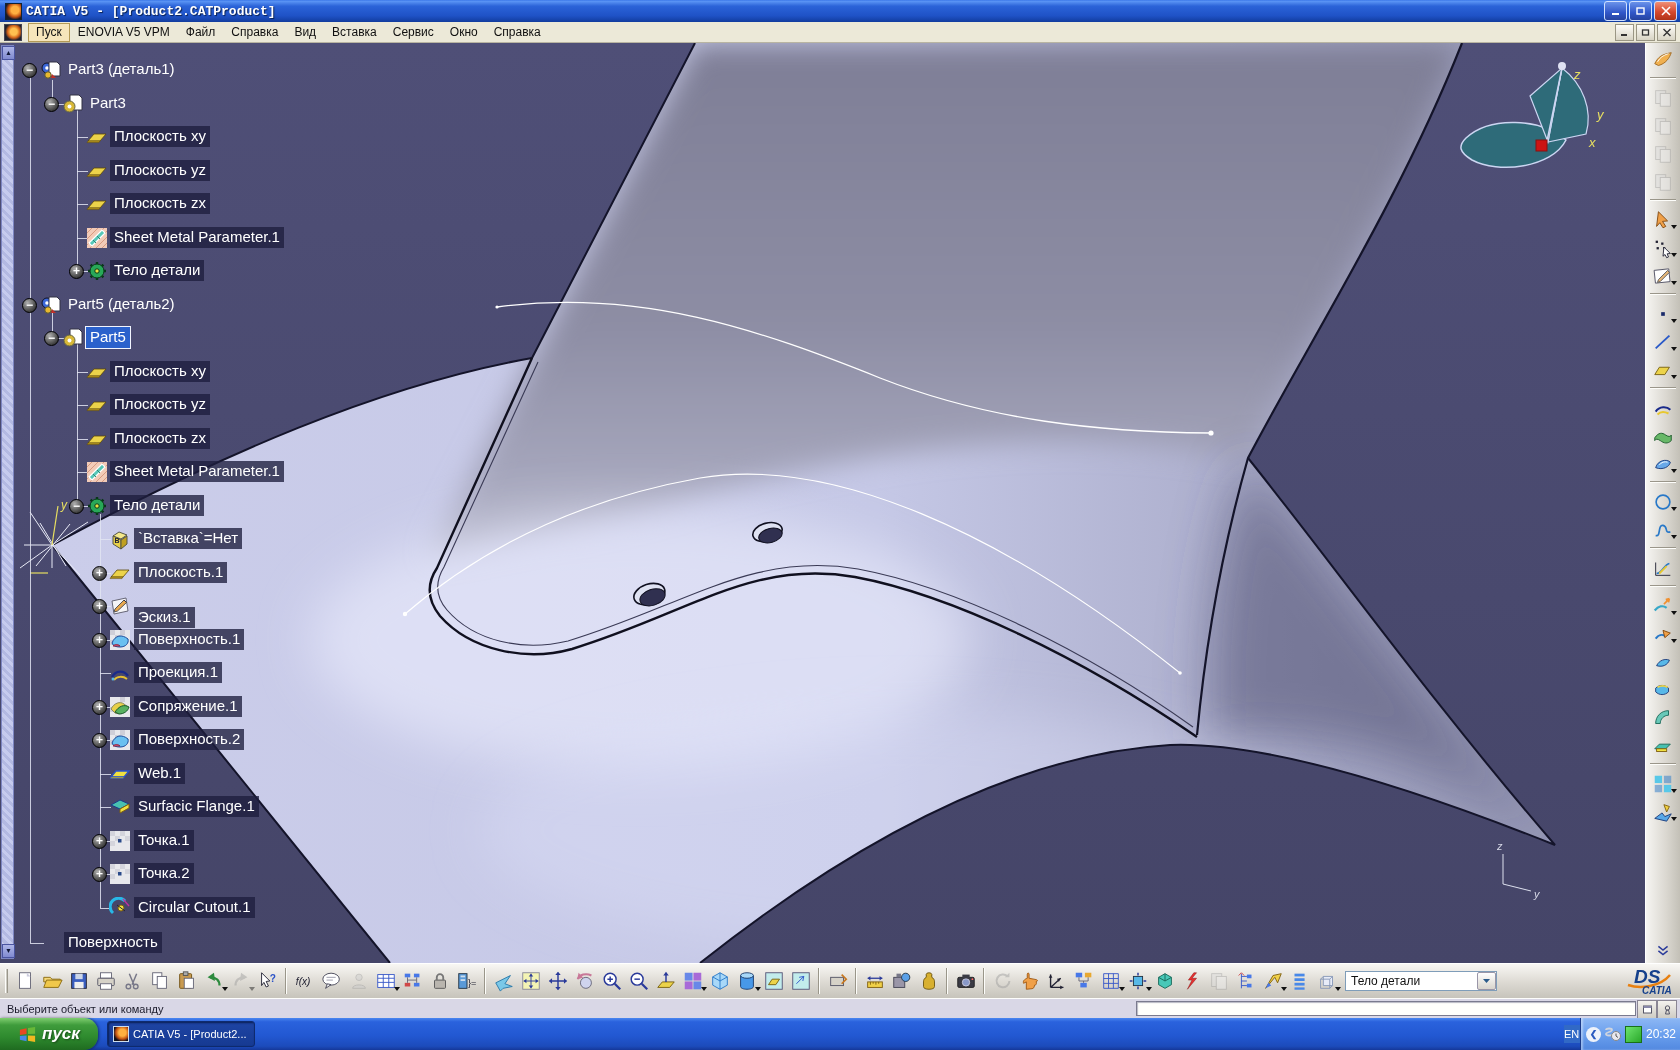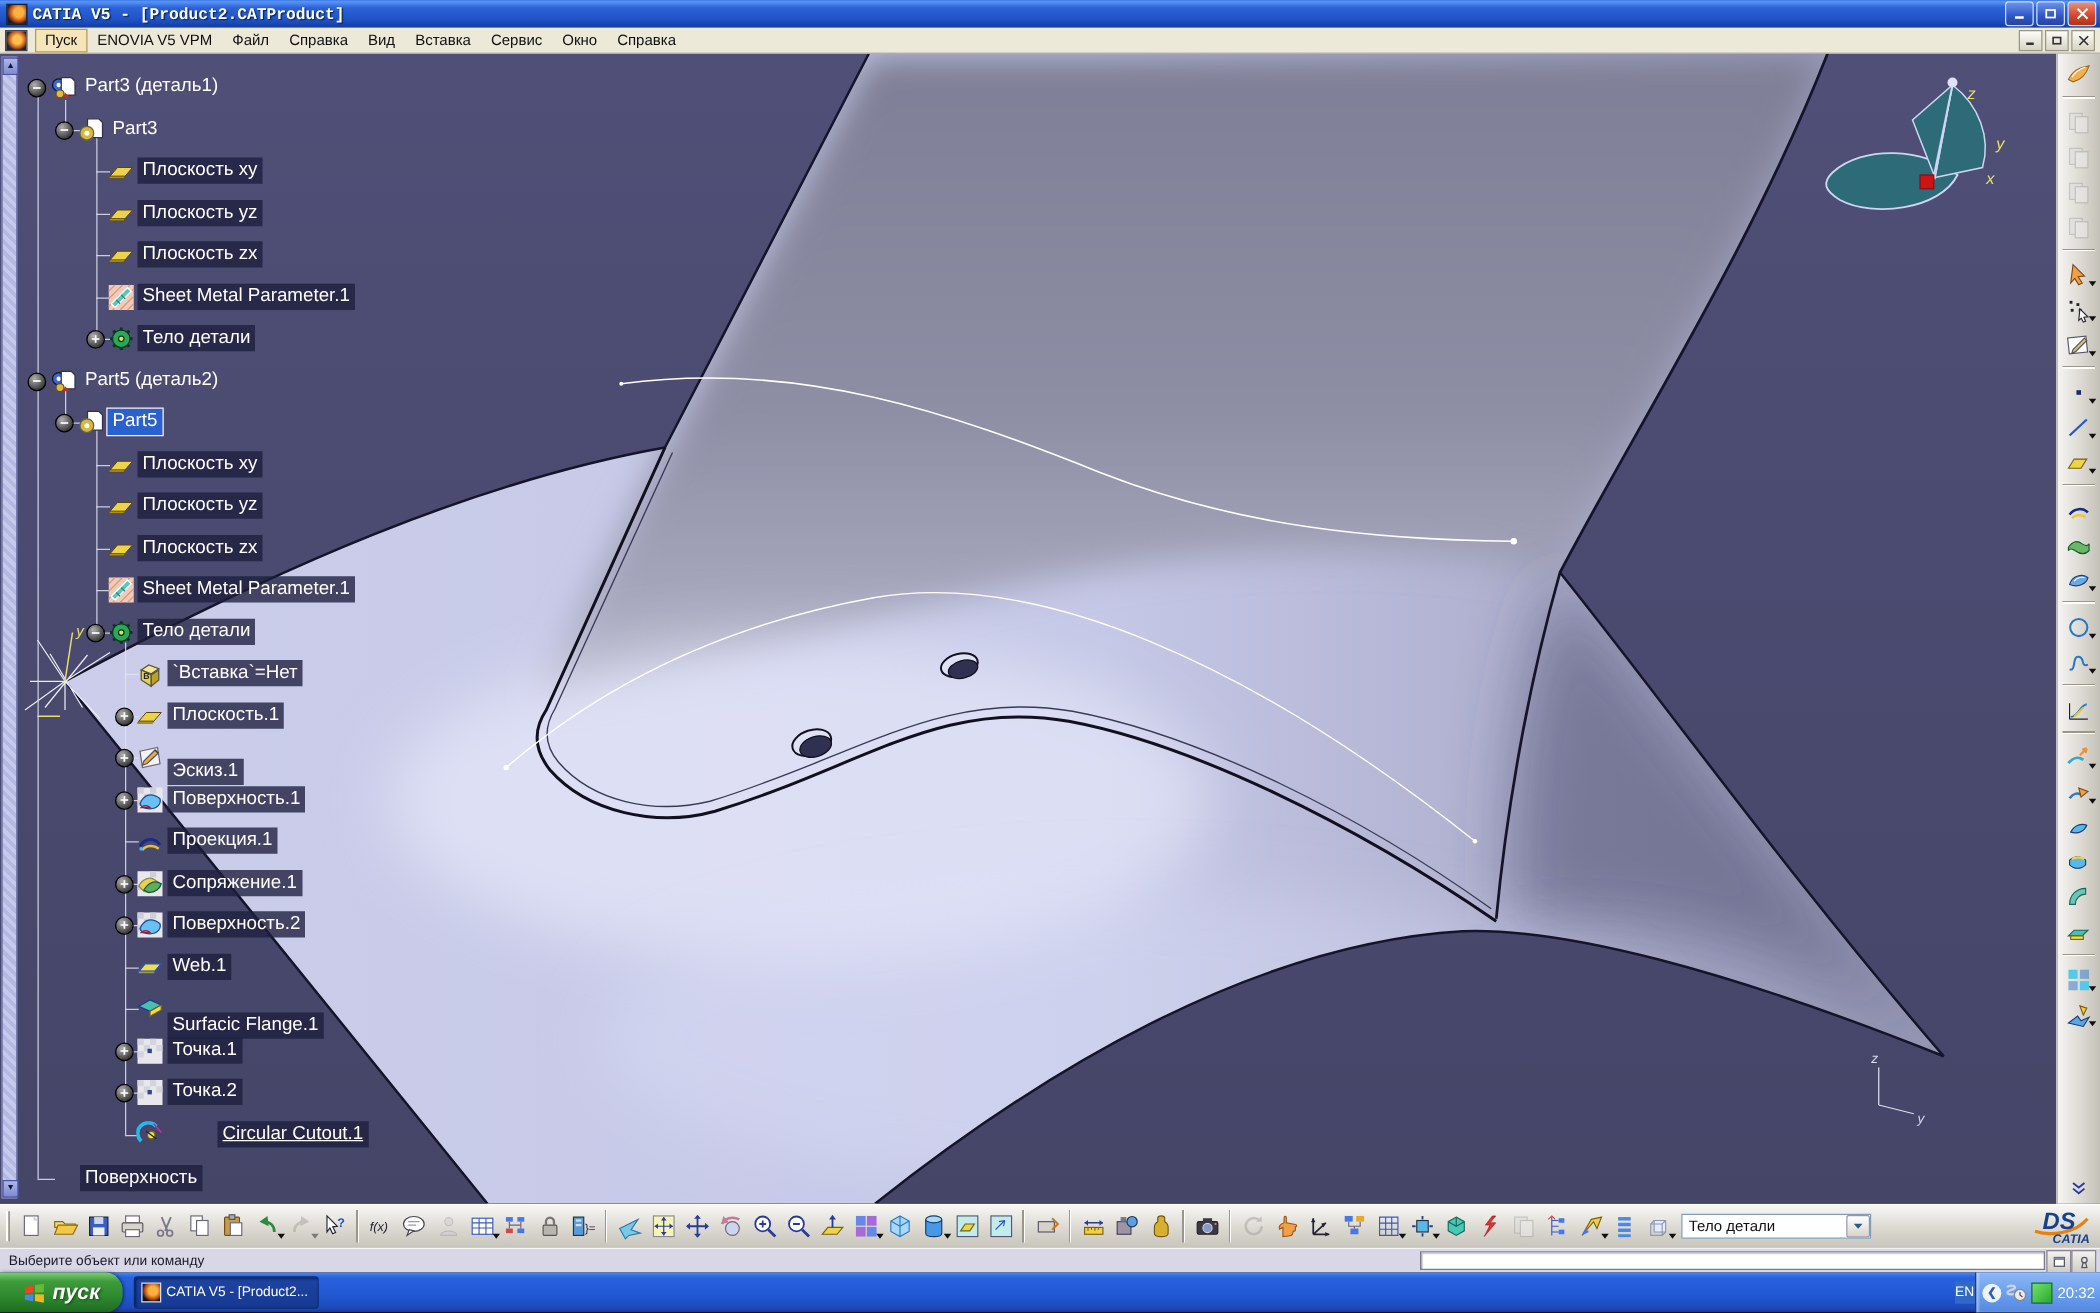--- a/index.html
+++ b/index.html
@@ -44,21 +44,21 @@
   .trow{position:absolute;height:24px;}
   .texp{position:absolute;width:15px;height:15px;border-radius:50%;box-sizing:border-box;
     background:radial-gradient(circle at 35% 30%,#b0b0b0,#585858 55%,#161616);
     border:1px solid #000;color:#fff;font-weight:bold;font-size:12px;line-height:12px;text-align:center;}
   .ticon{position:absolute;width:22px;height:22px;}
   .ticon svg{width:22px;height:22px;}
   .tlabel{position:absolute;font-size:15px;color:#fff;background:rgba(29,29,61,.78);
     padding:0 4px 2px;white-space:nowrap;line-height:19px;}
   .tlabel.plain{background:transparent;}
   .tlabel.sel{background:#2b61cc;outline:1px solid #f2f5ff;}
-  .tlabel.und{text-decoration:underline;margin-left:40px;}
+  .tlabel.und{}
   
   .gly{width:22px;height:22px;display:block;}
   .gly text{font-family:"Liberation Sans",sans-serif;}
   .tbtn{width:26px;height:27px;display:flex;align-items:center;justify-content:center;position:relative;flex:none;}
   .tbtn.dis{filter:grayscale(1) opacity(.45);}
   .tbtn.dd::after{content:"";position:absolute;right:-1px;bottom:1px;
     border:3px solid transparent;border-top:4px solid #101010;}
   .hsep{width:9px;height:26px;flex:none;background:
     linear-gradient(90deg,transparent 3px,#9a968a 3px,#9a968a 4px,#fdfdfa 4px,#fdfdfa 5px,transparent 5px);}
   .vsep{height:9px;width:26px;flex:none;background:
@@ -487,21 +487,21 @@
             <path d="M2 14h13l-.8 1.5H1.5z" fill="#c8b820" stroke="#2a52c8" stroke-width=".6"></path>
           </svg></div>
         <div class="tlabel" style="left: 134px; top: 0px;">Web.1</div>
       </div>
       <div class="conn" style="left: 100px; top: 764px; width: 11px; height: 1px;"></div>
       <div class="trow" style="top: 753px; left: 0px;">
         <div class="ticon" style="left: 109px; top: 0px;"><svg viewBox="0 0 22 22">
             <path d="M2 9l9-5 9 4-9 5z" fill="#48c0b0" stroke="#1a3a8a"></path>
             <path d="M11 13v4l9-5v-4z" fill="#f0e040" stroke="#806010"></path>
           </svg></div>
-        <div class="tlabel" style="left: 134px; top: 0px; margin-top: 14px;">Surfacic Flange.1</div>
+        <div class="tlabel" style="left: 134px; top: 0px;">Surfacic Flange.1</div>
       </div>
       <div class="conn" style="left: 100px; top: 798px; width: 11px; height: 1px;"></div>
       <div class="trow" style="top: 787px; left: 0px;">
         <div class="texp" style="left: 92px; top: 4px;">+</div>
         <div class="ticon" style="left: 109px; top: 0px;"><svg viewBox="0 0 22 22">
             <rect x="1" y="1" width="20" height="20" fill="#e8e8ec"></rect>
             <rect x="1" y="1" width="5" height="5" fill="#d4d4dc"></rect>
             <rect x="11" y="1" width="5" height="5" fill="#d4d4dc"></rect>
             <rect x="6" y="6" width="5" height="5" fill="#d4d4dc"></rect>
             <rect x="16" y="6" width="5" height="5" fill="#d4d4dc"></rect>

